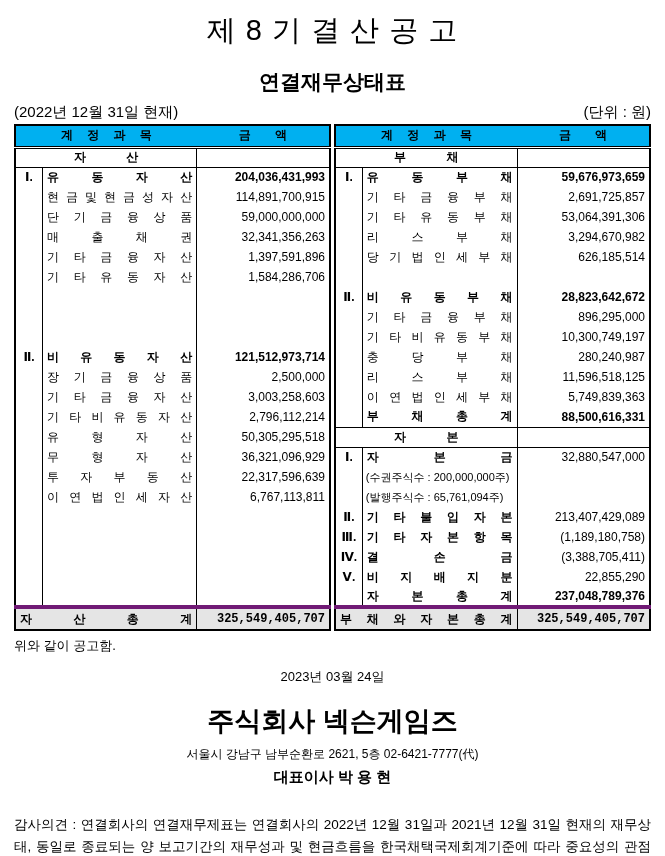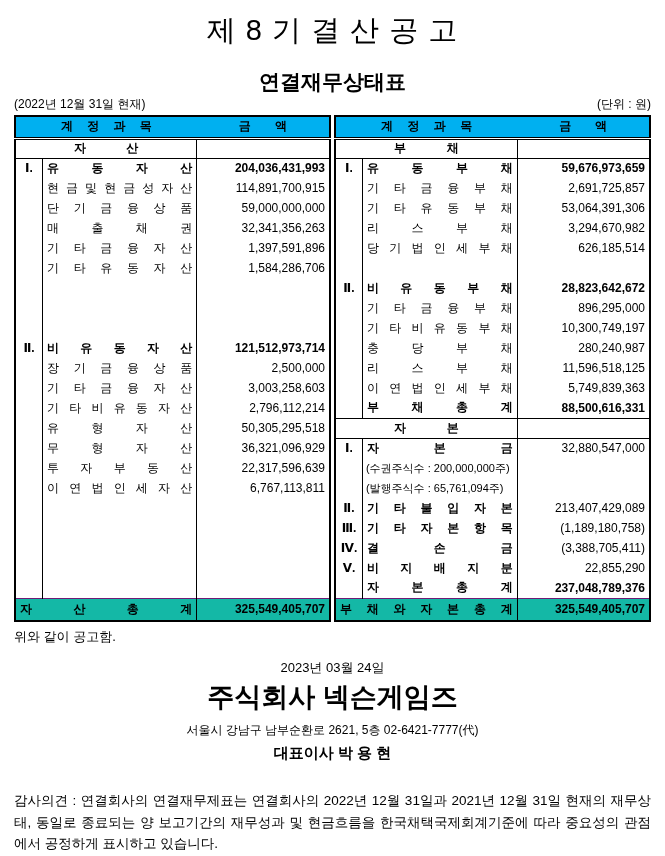--- a/index.html
+++ b/index.html
@@ -8,47 +8,47 @@
     width:665px; height:856px;
     font-family:"Liberation Sans","DejaVu Sans",sans-serif;
     color:#000;
   }
   .sheet { position:relative; width:665px; height:856px; overflow:hidden; }
 
   .title { text-align:center; font-size:29px; font-weight:normal; padding-top:11px; letter-spacing:1px; }
   .subtitle { text-align:center; font-size:21px; font-weight:bold; margin-top:17px; }
 
   .meta { display:flex; justify-content:space-between; align-items:flex-end;
-          padding:0 14px; font-size:12px; margin-bottom:2px; }
+          padding:0 14px; font-size:15px; margin-top:7px; margin-bottom:2px; }
 
   .fin { display:flex; margin:0 14px; }
   .half { border-collapse:collapse; table-layout:fixed; border:2px solid #000; }
   .half.left { margin-right:3px; }
   td { padding:0; font-size:12px; height:20px; overflow:hidden; white-space:nowrap; vertical-align:middle; }
 
   tr.header td { background:#00B0F0; font-weight:bold; border-bottom:3px double #000; height:22px; }
   td.h-acc { text-align:justify; text-align-last:justify; padding:0 45px; }
   td.h-amt { text-align:justify; text-align-last:justify; padding:0 42px; }
 
   td.c-num { border-right:1px solid #000; text-align:center; }
   td.c-name { border-right:1px solid #000; text-align:justify; text-align-last:justify; padding:0 4px; }
   td.c-name.note { font-size:11px; text-align:left; text-align-last:left; padding:0 3px; }
   td.c-val { text-align:right; padding:0 4px; }
 
   tr.section td { border-top:1px solid #000; border-bottom:1px solid #000; font-weight:bold; }
   td.sec-label { border-right:1px solid #000; text-align:justify; text-align-last:justify; padding:0 58px; }
 
-  tr.total td { background:#14b8a6; border-top:1px solid #701a75; font-weight:bold; height:23px; }
+  tr.total td { background:#e5e5e5; border-top:4px solid #701a75; font-weight:bold; height:23px;font-family:Liberation Mono, monospace; }
   td.total-label { border-right:1px solid #000; text-align:justify; text-align-last:justify; padding:0 4px; }
 
   .b { font-weight:bold; }
 
   .notice { margin:6px 14px 0; font-size:13px; }
   .date-line { text-align:center; font-size:13px; margin-top:13px; }
-  .company { text-align:center; font-size:27px; font-weight:bold; margin-top:2px; }
+  .company { text-align:center; font-size:27px; font-weight:bold; margin-top:17px; }
   .address { text-align:center; font-size:12px; margin-top:7px; }
   .ceo { text-align:center; font-size:15px; font-weight:bold; margin-top:5px; }
   .audit { margin:27px 14px 0; font-size:13.5px; line-height:1.6; text-align:justify; }
 </style>
 </head>
 <body>
 
 <div class="sheet">
 
   <div class="title">제 8 기 결 산 공 고</div>

